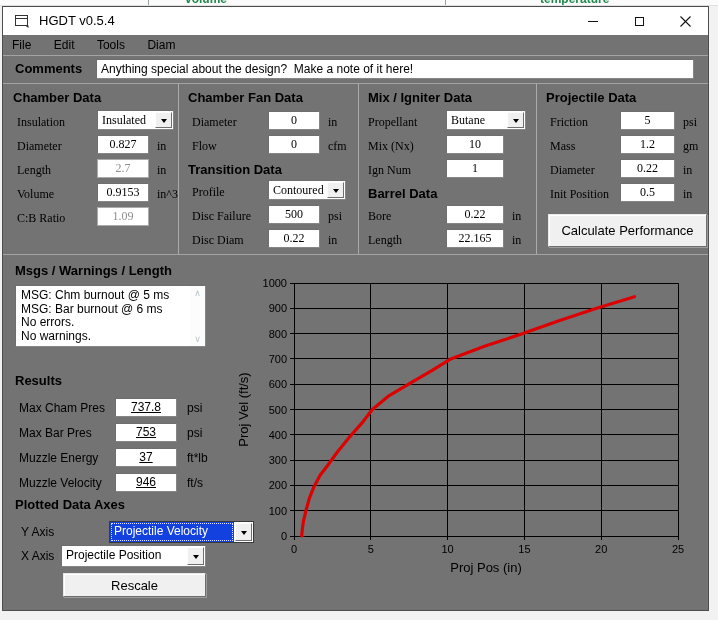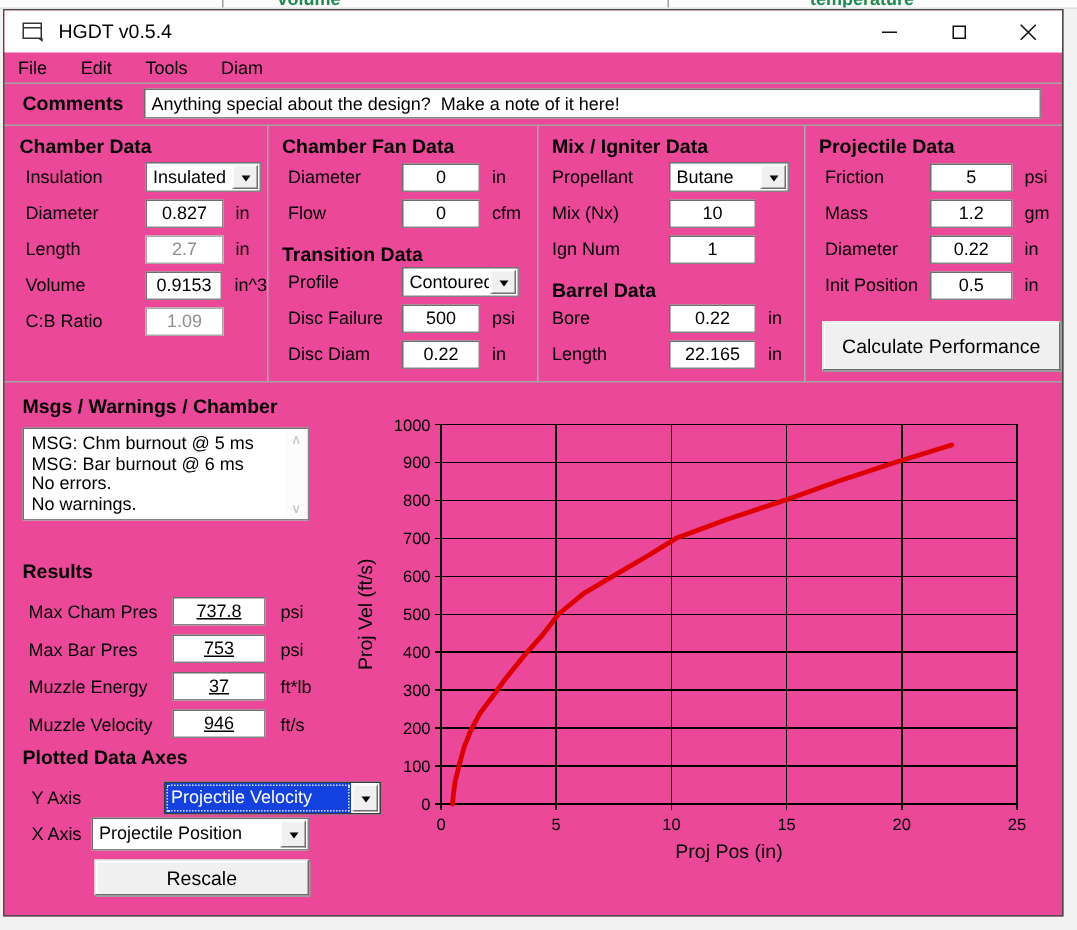--- a/index.html
+++ b/index.html
@@ -7,21 +7,21 @@
               font-family:"Liberation Sans", sans-serif; color:#000; }
 
   
   #desktop-strip { position:absolute; left:0; top:0; width:718px; height:6px;
                    background:#fbfbfb; overflow:hidden; border-bottom:1px solid #e0e0e0; }
   #desktop-strip .bgtxt { position:absolute; top:-8px; font-size:12px; font-weight:bold; color:#1f8a4d; }
   #desktop-strip .bgline { position:absolute; top:0; width:1px; height:6px; background:#9aa29c; }
 
   
   #win { position:absolute; left:2px; top:6px; width:707px; height:605px;
-         background:#ec4899; border:1px solid #4d4d4d; }
+         background:#737373; border:1px solid #4d4d4d; }
 
   
   #titlebar { position:absolute; left:0; top:0; width:100%; height:28px; background:#ffffff; }
   #app-icon { position:absolute; left:11px; top:7px; }
   #win-title { position:absolute; left:36px; top:0; line-height:28px; font-size:13px; }
   .capbtn { position:absolute; top:0; width:46px; height:28px; display:flex; align-items:center; justify-content:center; }
   #btn-min  { right:92px; } #btn-max { right:46px; } #btn-close { right:0; }
   .glyph-min { width:10px; border-top:1px solid #111; }
   .glyph-max { width:9px; height:9px; border:1px solid #111; }
 
@@ -39,21 +39,21 @@
 
   .sunken { background:#fff; border:1px solid #858585; border-top-color:#6e6e6e; border-left-color:#6e6e6e; }
   .field  { height:19px; line-height:17px; text-align:center; font-size:12px; overflow:hidden; }
   .field.disabled { color:#8f8f8f; border-color:#aaaaaa; }
 
   
   #sections { position:absolute; left:0; top:77px; width:100%; height:170px; }
   .vdiv { position:absolute; top:0; width:1px; height:170px; background:#ababab; }
   .col { position:absolute; top:0; height:170px; }
   .sec-header { font-size:13px; font-weight:bold; padding:6px 0 2px 10px; height:22px; }
-  .row { display:flex; align-items:center; height:24px; padding-left:14px; font-size:12px; }
+  .row { display:flex; align-items:flex-end; height:24px; padding-left:14px; font-size:12px;font-family:Liberation Serif, serif; }
   .lbl { flex:0 0 80px; }
   .c2 .lbl { flex-basis:76px; } .c3 .row { padding-left:10px; } .c3 .lbl { flex-basis:78px; }
   .c4 .lbl { flex-basis:70px; }
   .c1 .field { width:52px; } .c2 .field { width:52px; } .c3 .field { width:58px; } .c4 .field { width:55px; }
   .unit { margin-left:8px; }
 
   .combo { display:flex; height:20px; }
   .combo-text { flex:1; font-size:12px; line-height:17px; padding:1px 0 0 4px; white-space:nowrap; overflow:hidden; }
   .combo-btn { width:17px; margin:1px; background:#f0f0f0; border:1px solid;
                border-color:#fdfdfd #6f6f6f #6f6f6f #fdfdfd; display:flex; align-items:center; justify-content:center; }
@@ -262,21 +262,21 @@
         <div class="field sunken">0.5</div>
         <span class="unit">in</span>
       </div>
       <div id="calc-btn" class="btn3d">Calculate Performance</div>
     </div>
   </div>
   <div class="hline" style="top:247px"></div>
 
   <div id="bottom">
 
-    <div class="blk-header" style="left:12px;top:8px">Msgs / Warnings / Chamber</div>
+    <div class="blk-header" style="left:12px;top:8px">Msgs / Warnings / Length</div>
     <div id="msgs-box" class="sunken">
       <div id="msgs-text">
         <div>MSG: Chm burnout @ 5 ms</div>
         <div>MSG: Bar burnout @ 6 ms</div>
         <div>No errors.</div>
         <div>No warnings.</div>
       </div>
       <div id="msgs-scroll">
         <span class="scroll-arrow" id="scroll-up">∧</span>
         <span class="scroll-arrow" id="scroll-down">∨</span>

